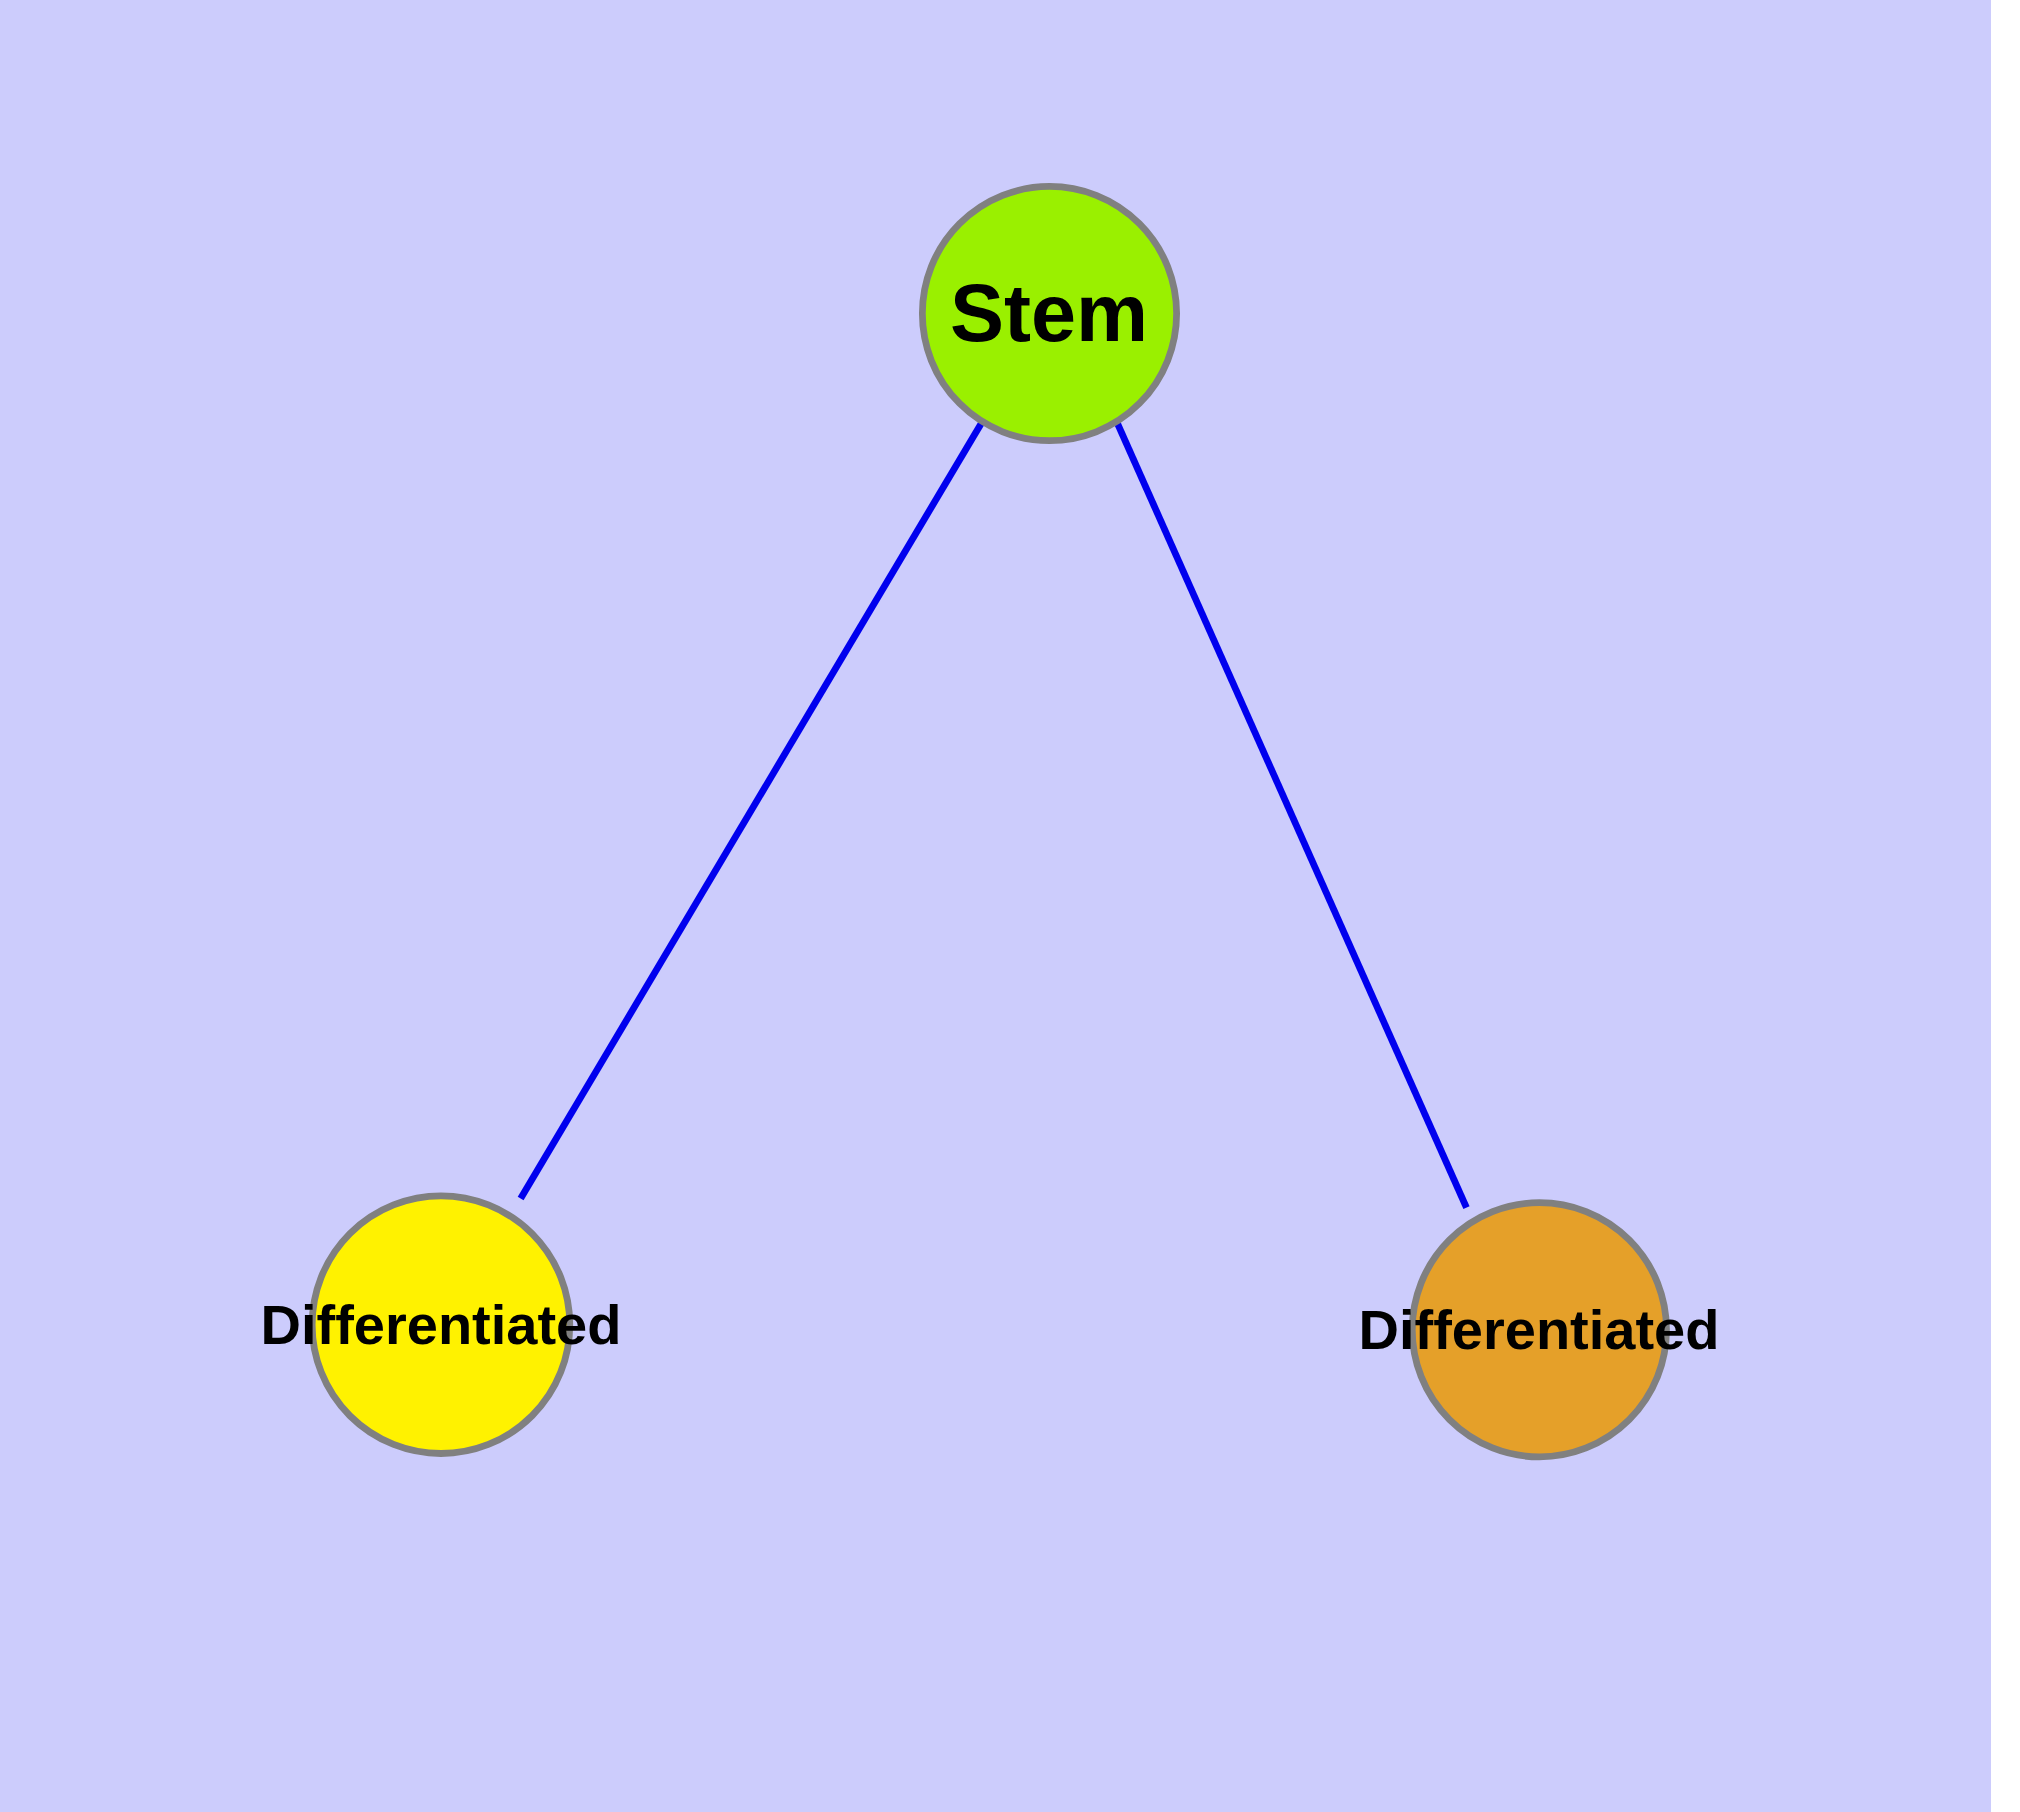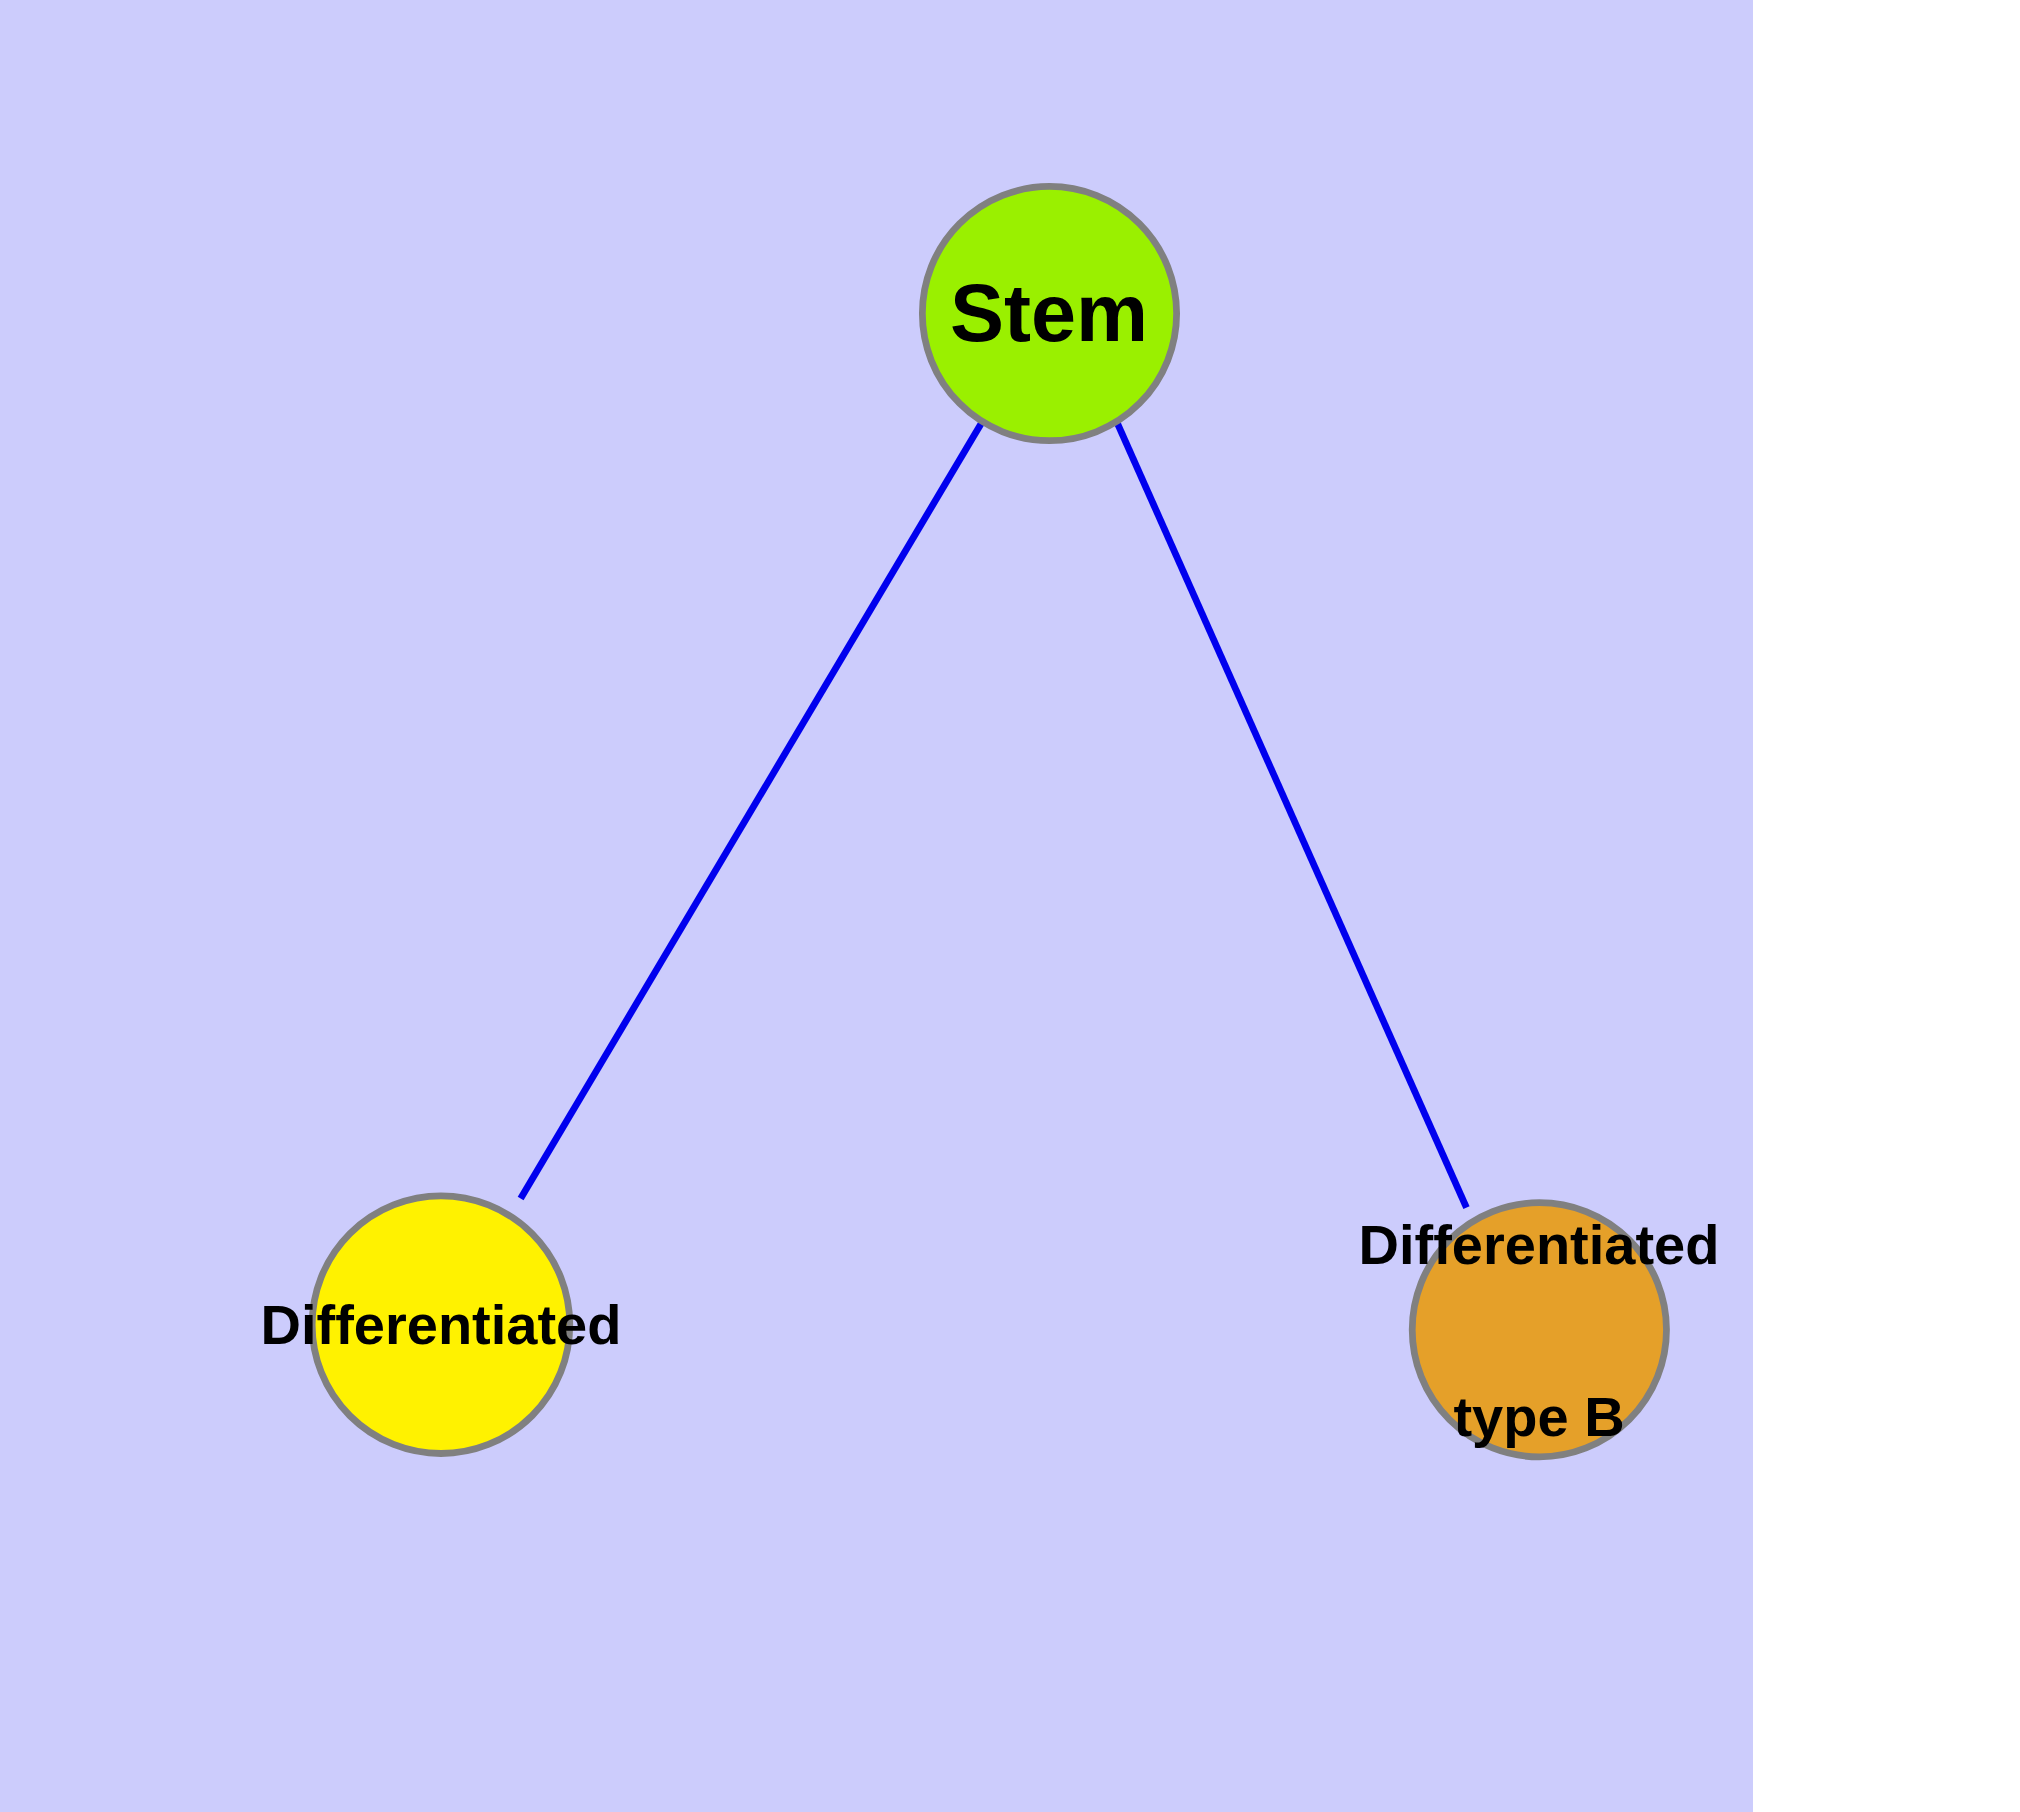--- a/index.html
+++ b/index.html
@@ -36,21 +36,21 @@
   .node-label.stem {
     font-size: 81px;
   }
   .node-label.diff {
     font-size: 56px;
   }
 </style>
 </head>
 <body>
 
-<div id="canvas" style="width: 1753px; height: 1812px; background: rgb(204, 204, 252);">
+<div id="canvas" style="width: 1991px; height: 1812px; background: rgb(204, 204, 252);">
 
   <svg id="graph-svg" viewBox="0 0 2384 2138" xmlns="http://www.w3.org/2000/svg">
 
     <g>
       <line id="edge0" stroke-linecap="butt" x1="1159" y1="497" x2="614" y2="1414" stroke="#0000ee" stroke-width="8"></line>
       <line id="edge1" stroke-linecap="butt" x1="1317" y1="497" x2="1730" y2="1425" stroke="#0000ee" stroke-width="8"></line>
     </g>
 
     <g>
       <circle id="node0" cx="1238" cy="370" r="150" fill="#9af000" stroke="#808080" stroke-width="8"></circle>
@@ -62,17 +62,16 @@
   <div class="node-label stem" id="label0" style="left: 1049px; top: 314px; color: rgb(0, 0, 0);">
     <div>Stem</div>
   </div>
 
   <div class="node-label diff" id="label1" style="left: 441px; top: 1325px; color: rgb(0, 0, 0);">
     <div>Differentiated</div>
   </div>
 
   <div class="node-label diff" id="label2" style="left: 1539px; top: 1330px; color: rgb(0, 0, 0);">
     <div>Differentiated</div>
-    <div>type B</div>
   </div>
 
 </div>
 
 
 </body></html>

